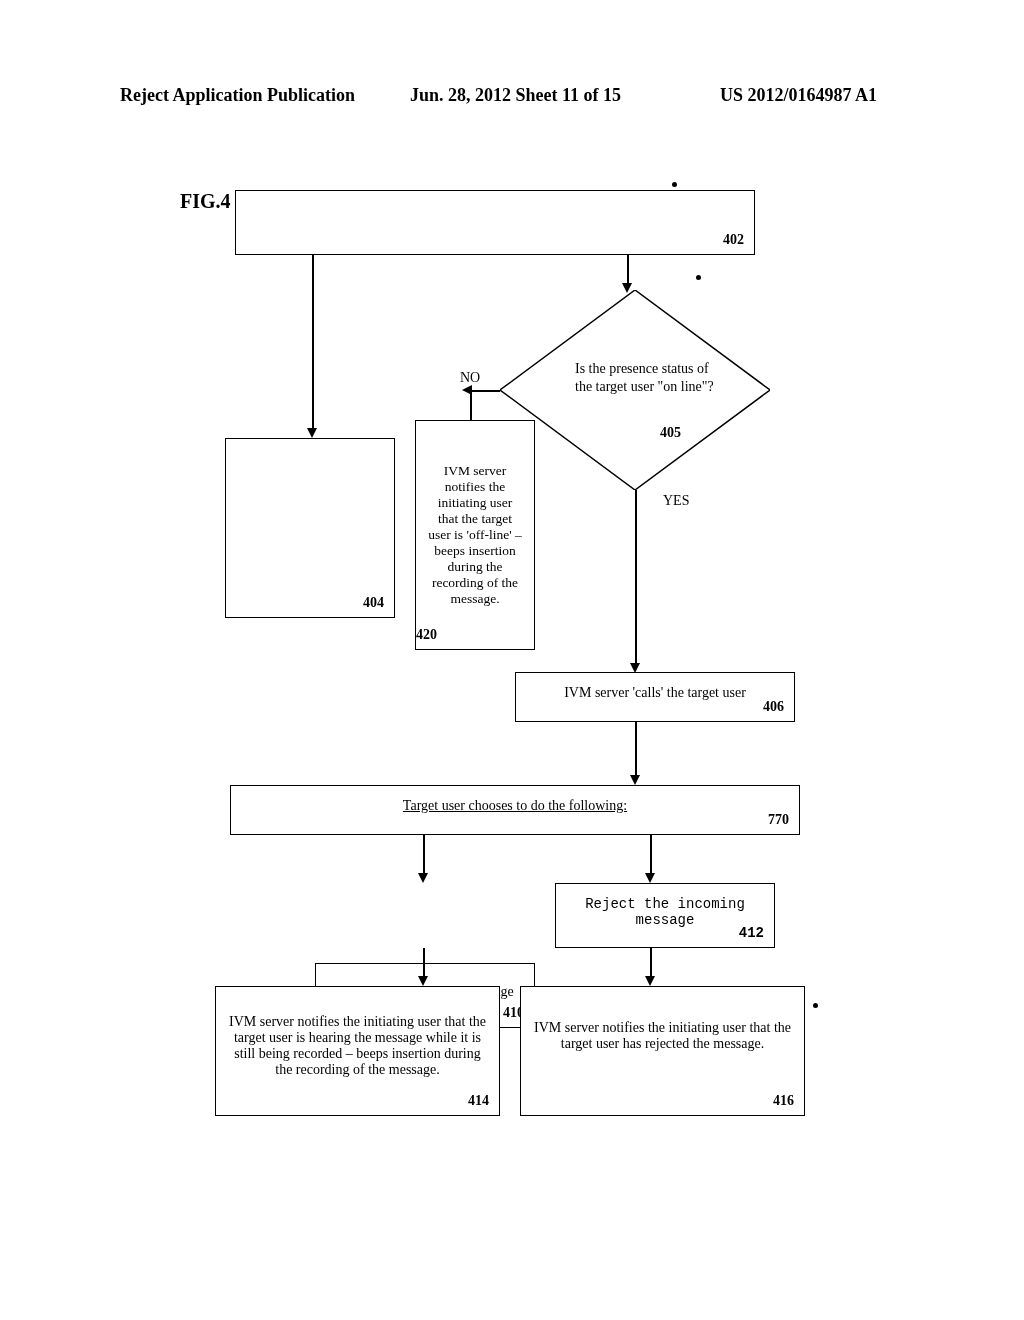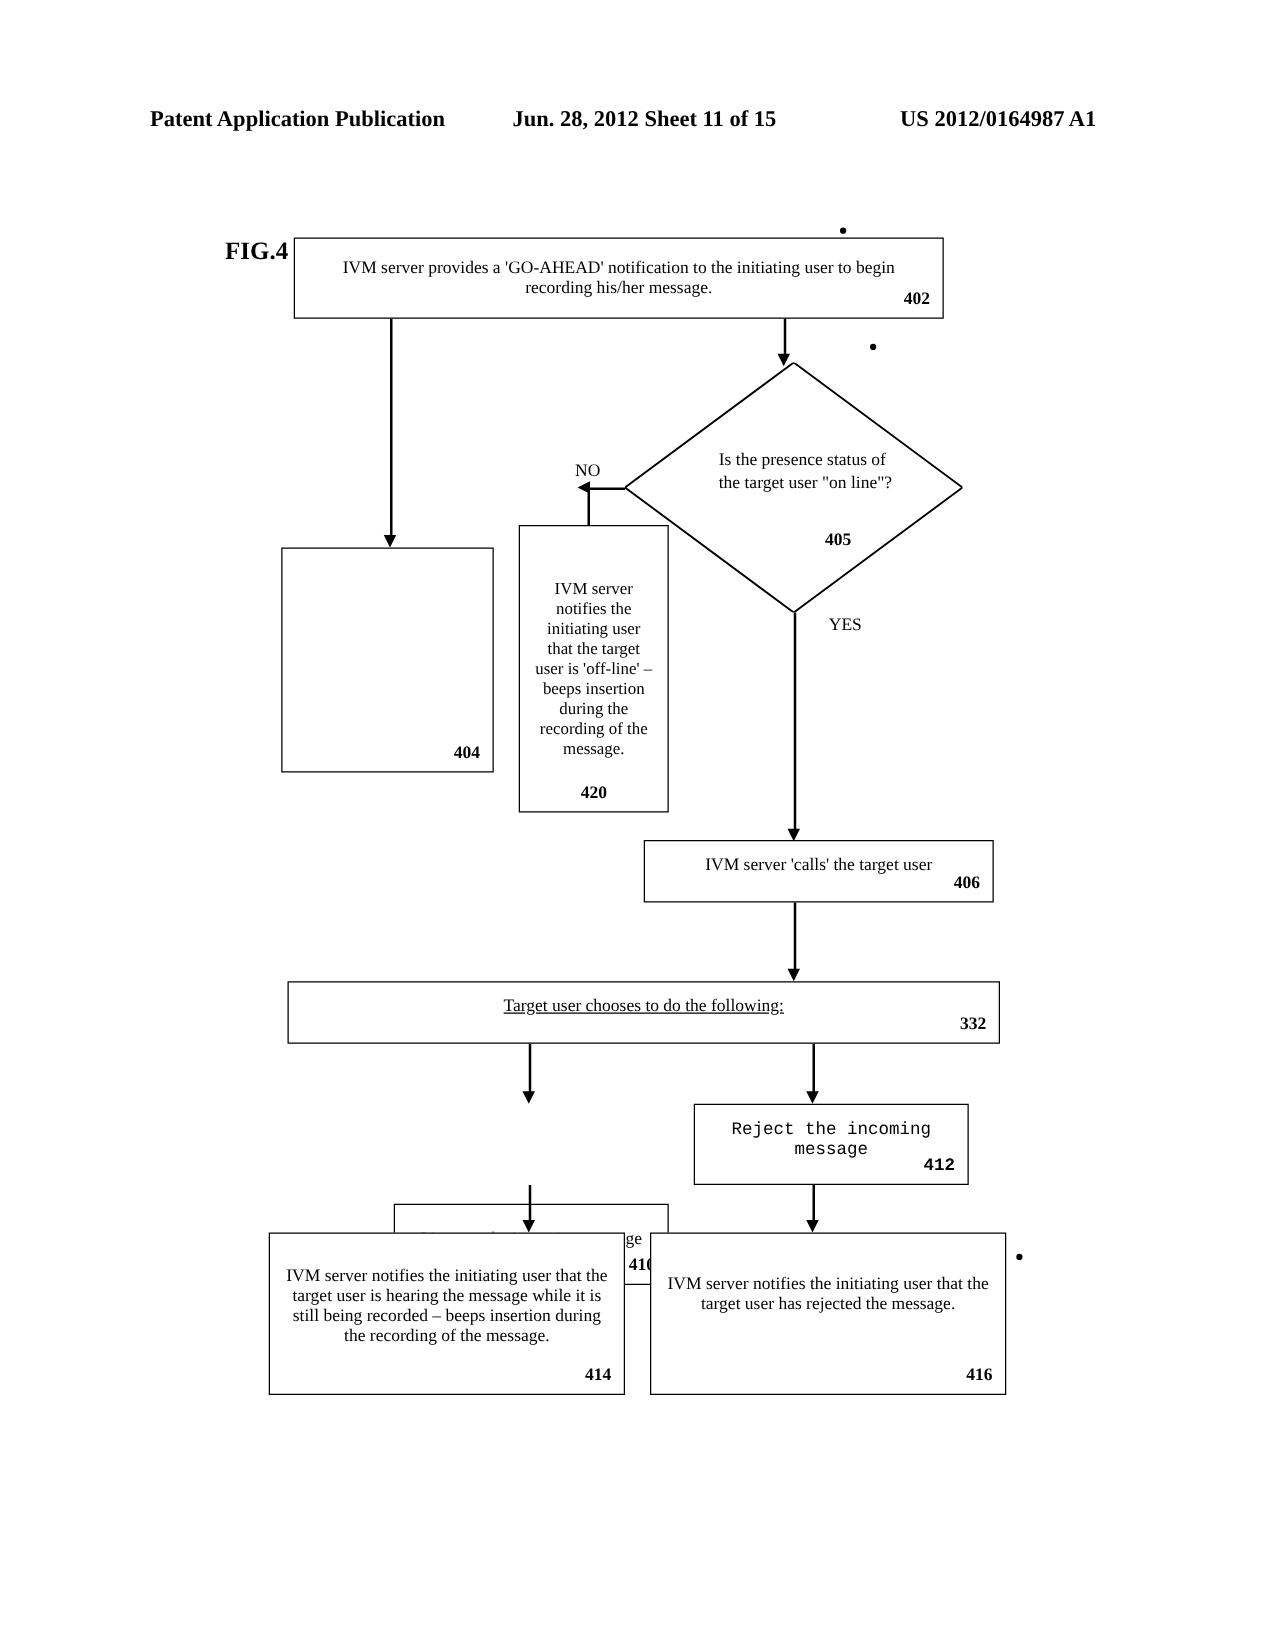--- a/index.html
+++ b/index.html
@@ -89,29 +89,28 @@
       width: 5px;
       height: 5px;
       background: #000;
       border-radius: 50%;
     }
   </style>
 </head>
 <body>
 
 <div class="header">
-  <span class="header-left">Patent Application Publication</span>
+  <span class="header-left">Reject Application Publication</span>
   <span class="header-center">Jun. 28, 2012  Sheet 11 of 15</span>
   <span class="header-right">US 2012/0164987 A1</span>
 </div>
 
 <div class="fig-label">FIG.4</div>
 
 <div class="box" style="top:190px; left:235px; width:520px; height:65px;">
-  <span>IVM server provides a 'GO-AHEAD' notification to the initiating user to begin recording his/her message.</span>
   <span class="box-num">402</span>
 </div>
 
 <div class="dot" style="top:182px; left:672px;"></div>
 
 <div class="arrow-line" style="top:255px; left:312px; width:1.5px; height:175px;"></div>
 <div class="arrow-head arrow-down" style="top:428px; left:307px;"></div>
 
 <div class="arrow-line" style="top:255px; left:627px; width:1.5px; height:30px;"></div>
 <div class="arrow-head arrow-down" style="top:283px; left:622px;"></div>
@@ -134,34 +133,34 @@
 <div class="label" style="top:493px; left:663px;">YES</div>
 <div class="arrow-line" style="top:490px; left:635px; width:1.5px; height:175px;"></div>
 <div class="arrow-head arrow-down" style="top:663px; left:630px;"></div>
 
 <div class="box" style="top:438px; left:225px; width:170px; height:180px;">
   <span class="box-num">404</span>
 </div>
 
 <div class="box" style="top:420px; left:415px; width:120px; height:230px;">
   <span style="padding:0 2px; font-size:13.5px;">IVM server notifies the initiating user that the target user is 'off-line' – beeps insertion during the recording of the message.</span>
-  <span class="box-num" style="left:0; right:0; text-align:center;">420</span>
+  <span class="box-num" style="left:0; right:0; text-align:left;">420</span>
 </div>
 
 <div class="box" style="top:672px; left:515px; width:280px; height:50px;">
   <span style="margin-top:-8px;">IVM server 'calls' the target user</span>
   <span class="box-num">406</span>
 </div>
 
 <div class="arrow-line" style="top:722px; left:635px; width:1.5px; height:55px;"></div>
 <div class="arrow-head arrow-down" style="top:775px; left:630px;"></div>
 
 <div class="box" style="top:785px; left:230px; width:570px; height:50px;">
   <span style="margin-top:-8px;text-decoration:underline;">Target user chooses to do the following:</span>
-  <span class="box-num">332</span>
+  <span class="box-num">770</span>
 </div>
 
 <div class="arrow-line" style="top:835px; left:423px; width:1.5px; height:40px;"></div>
 <div class="arrow-head arrow-down" style="top:873px; left:418px;"></div>
 <div class="arrow-line" style="top:835px; left:650px; width:1.5px; height:40px;"></div>
 <div class="arrow-head arrow-down" style="top:873px; left:645px;"></div>
 
 <div class="box" style="top:934px; left:315px; width:220px; height:65px;margin-top:29px;">
   <span style="margin-top:-8px;">Listen to the incoming message</span>
   <span class="box-num">410</span>

